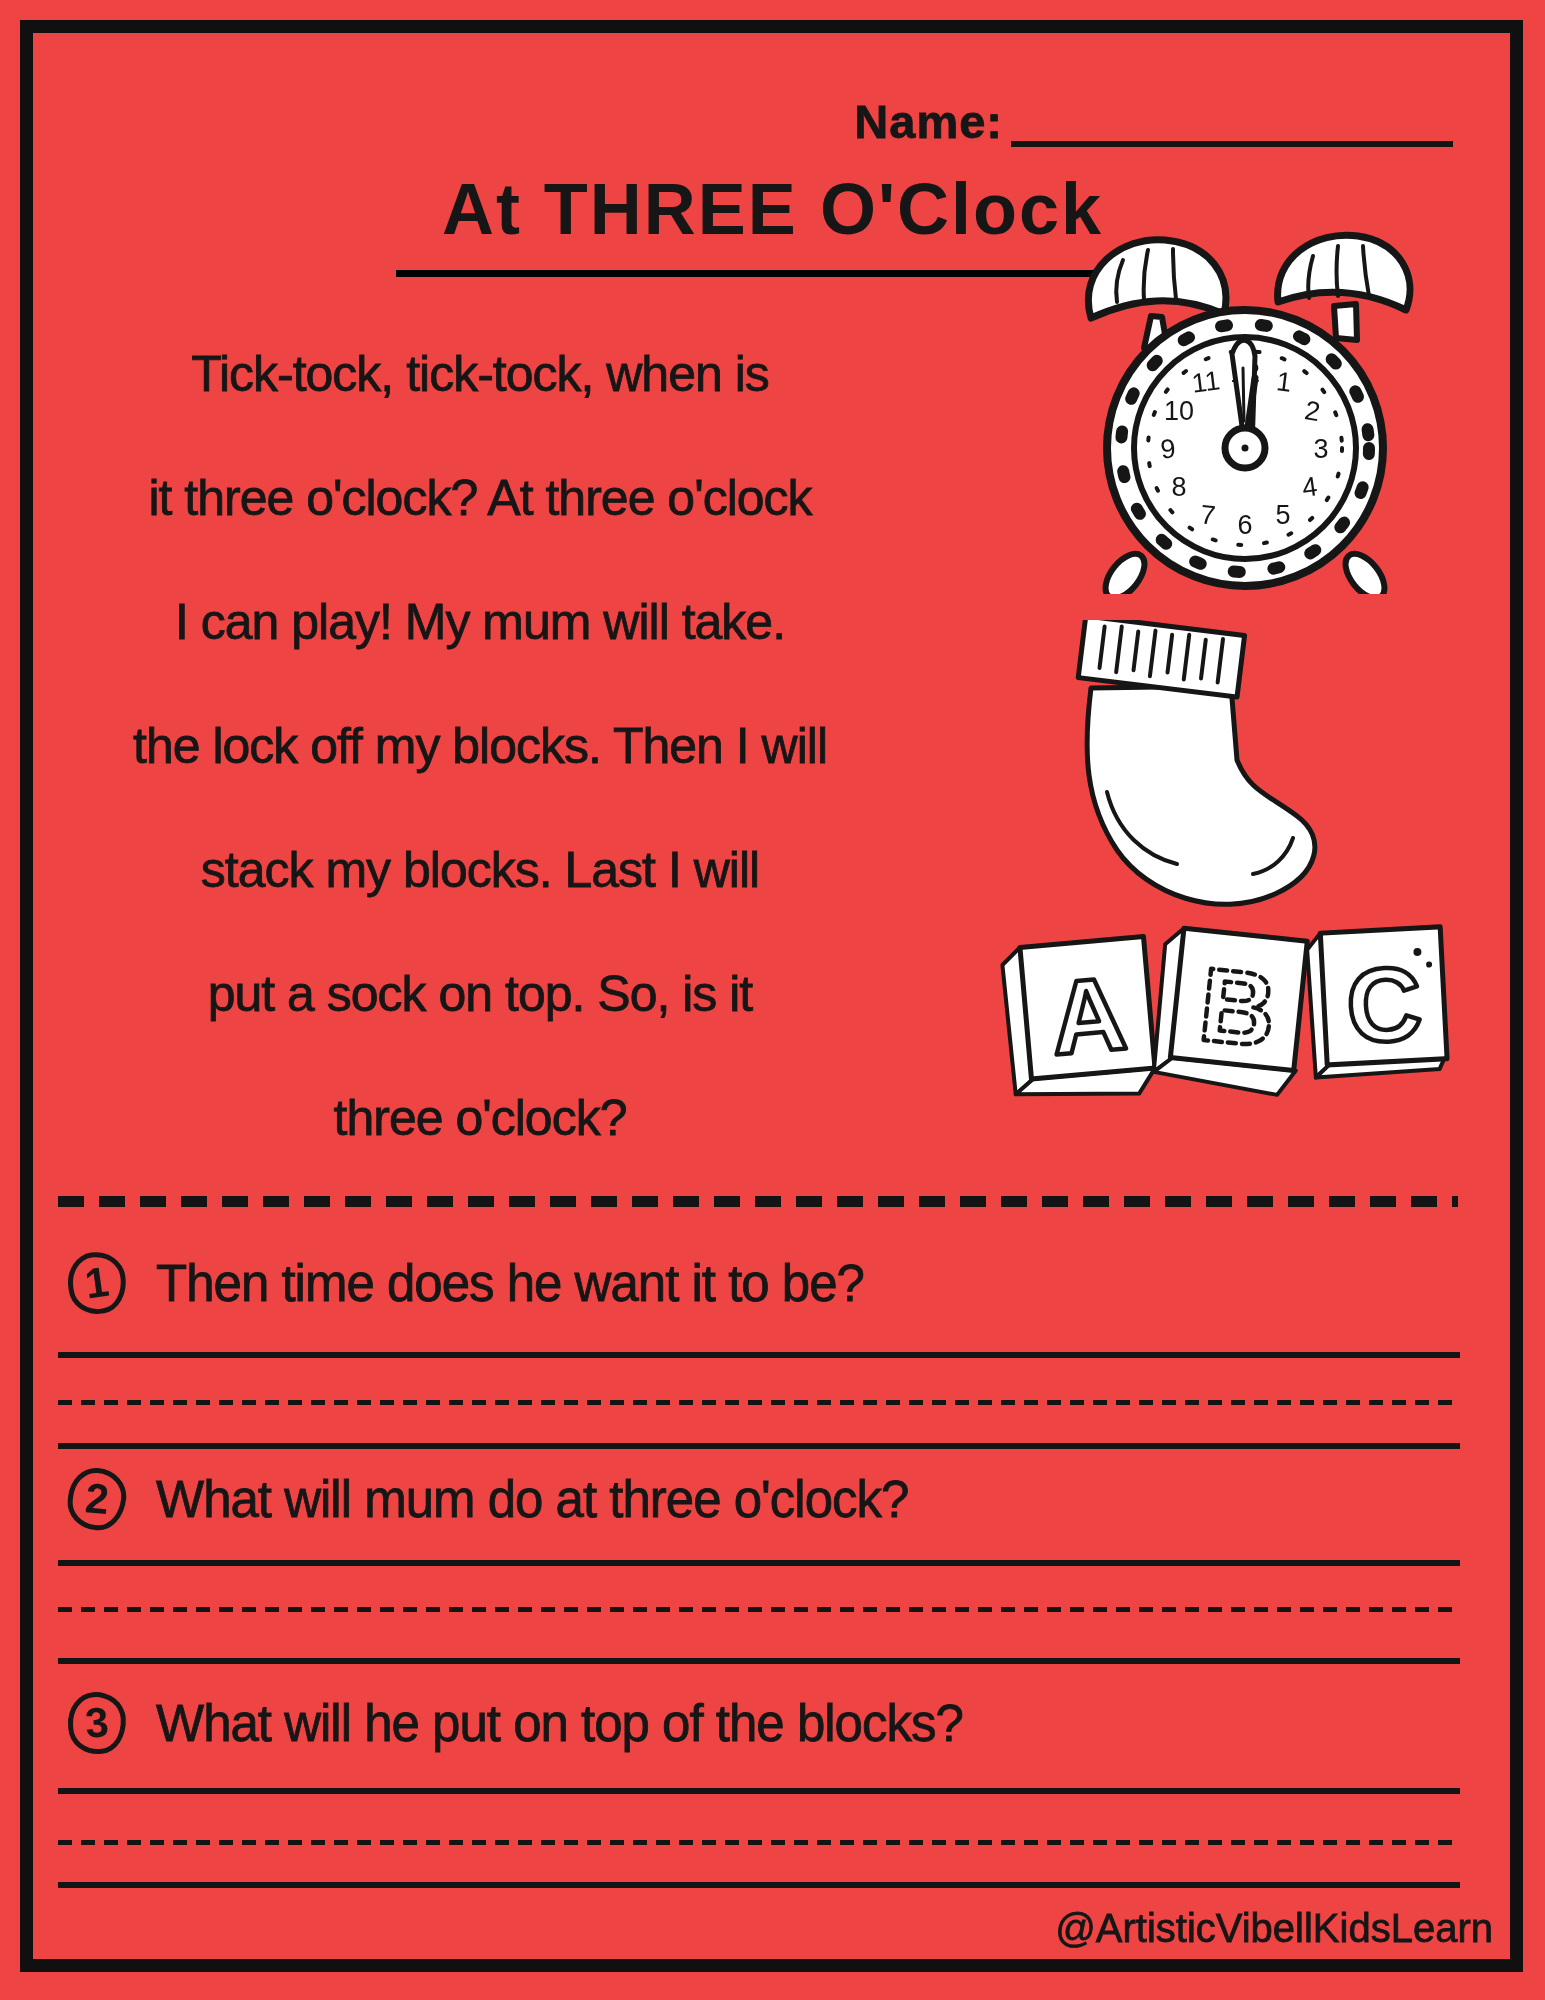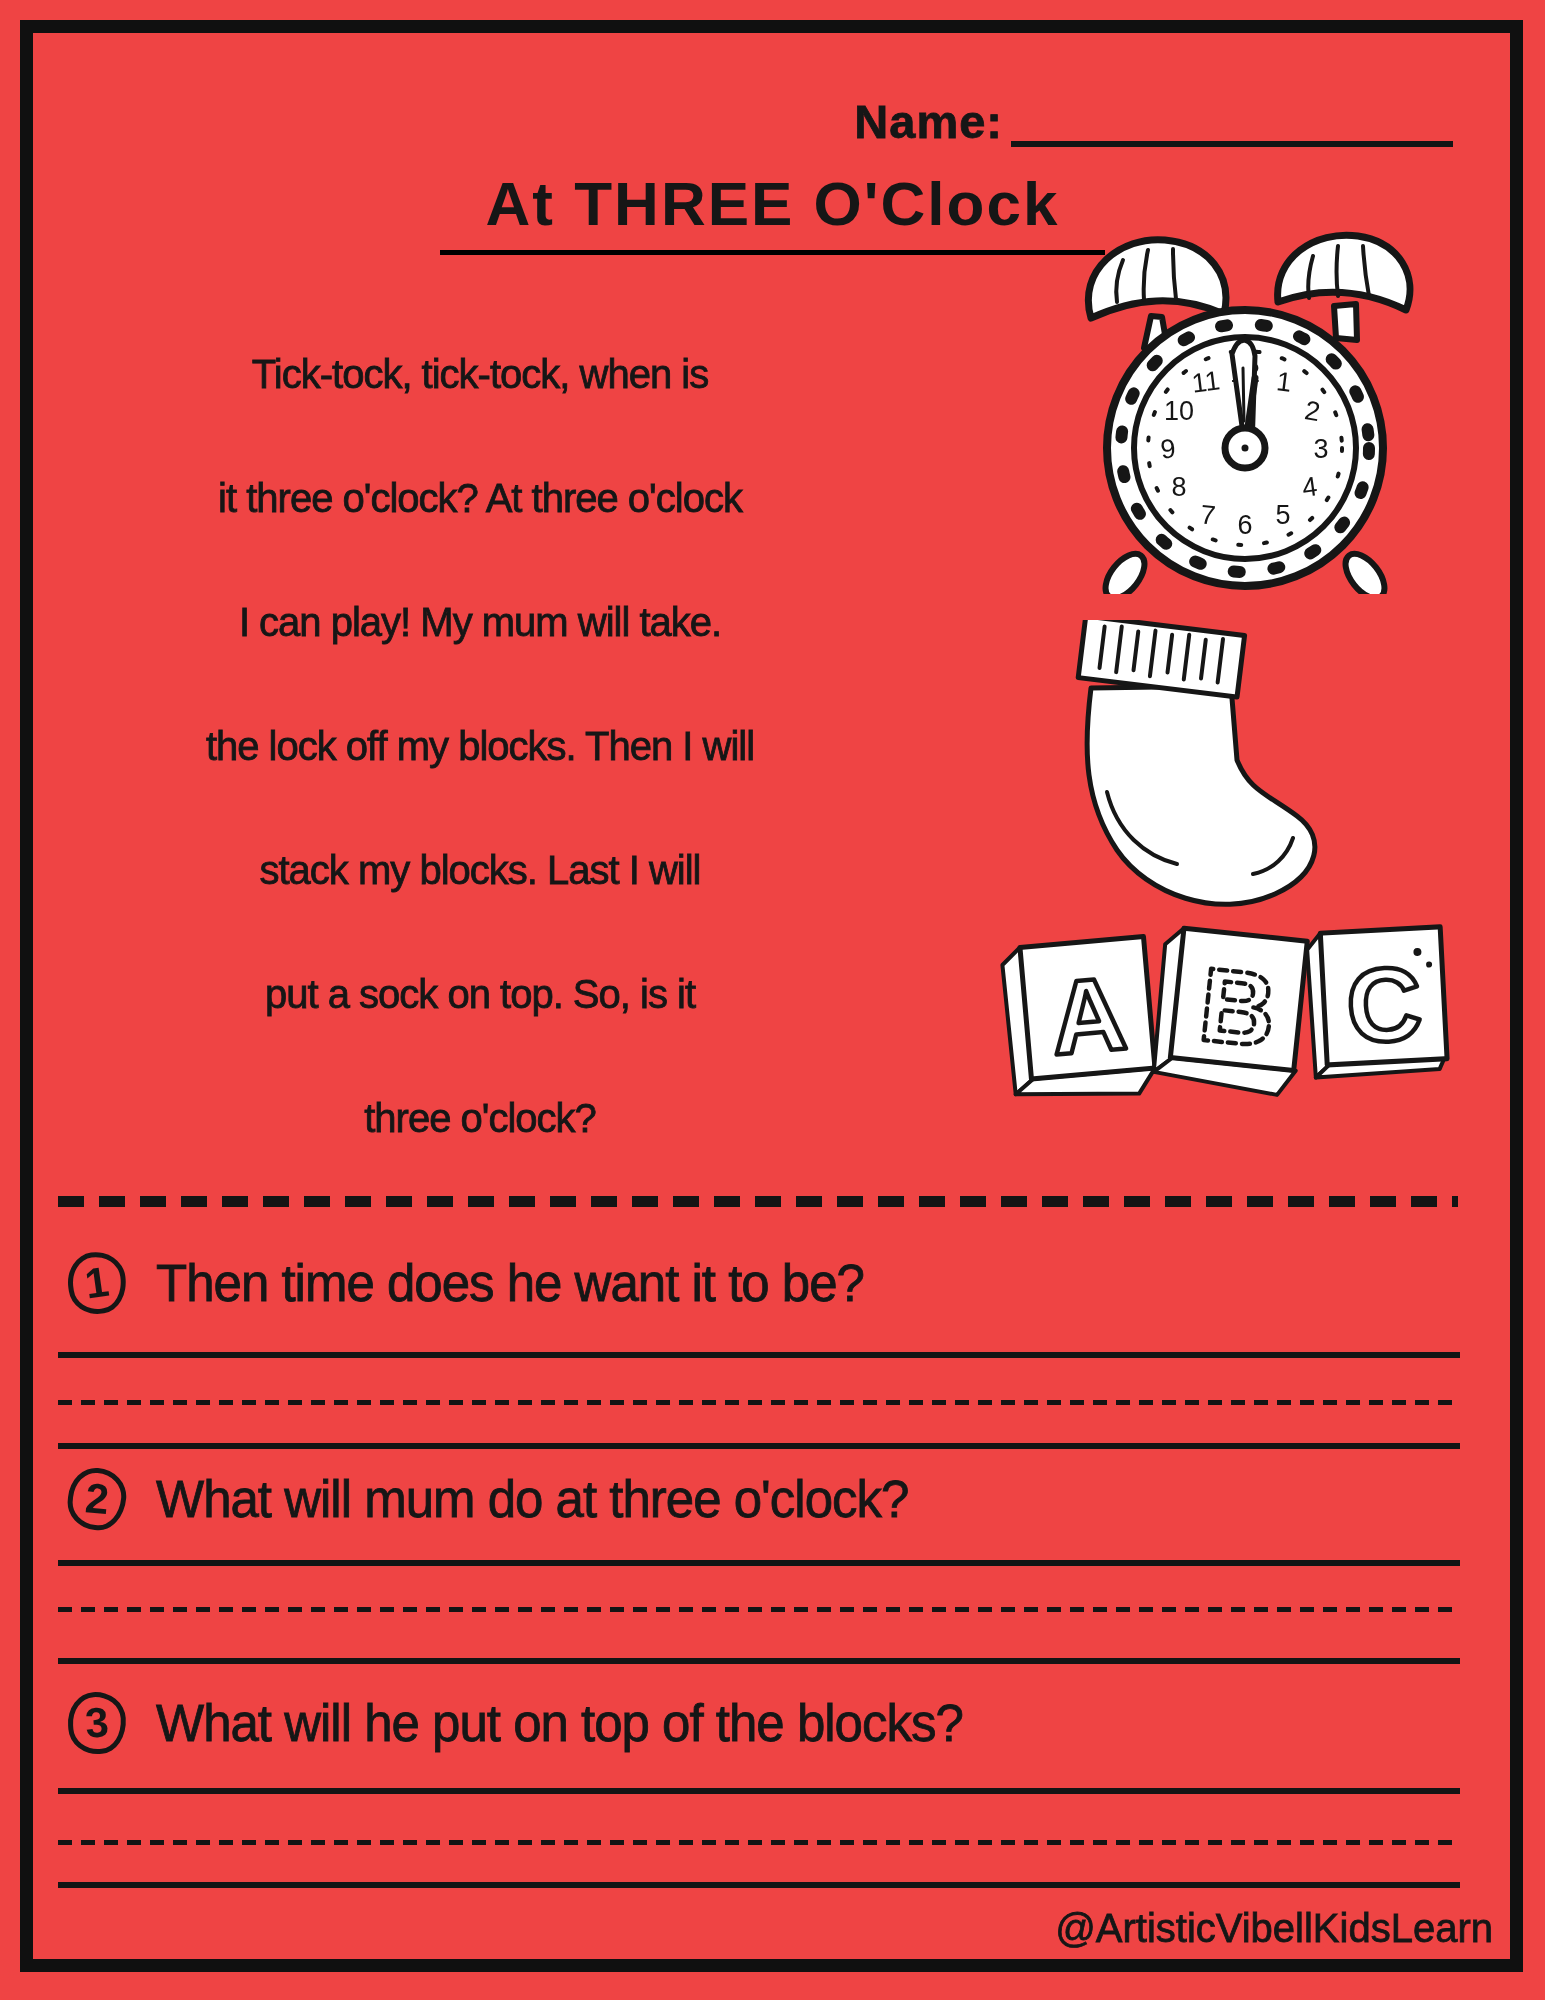--- a/index.html
+++ b/index.html
@@ -10,25 +10,25 @@
   .frame{position:absolute;top:20px;left:20px;right:22px;bottom:28px;border:13px solid #101010;pointer-events:none;}
   .ink{-webkit-text-stroke:0.8px #161616;}
 
   
   .name-row{position:absolute;top:94px;left:0;right:92px;display:flex;justify-content:flex-end;align-items:flex-end;}
   .name-label{font-size:47px;font-weight:bold;letter-spacing:1px;}
   .name-line{width:442px;height:0;border-bottom:6px solid #141414;margin-left:8px;margin-bottom:2px;}
 
   
   .title-wrap{position:absolute;top:168px;left:0;width:100%;text-align:center;}
-  .title{display:inline-block;font-size:62px;font-weight:bold;letter-spacing:2px;padding:0 46px 11px 46px;border-bottom:5px solid #000000;white-space:nowrap;}
+  .title{display:inline-block;font-size:72px;font-weight:bold;letter-spacing:2px;padding:0 46px 20px 46px;border-bottom:7px solid #000000;white-space:nowrap;}
 
   
   .passage{position:absolute;top:312px;left:40px;width:880px;}
-  .passage-line{display:block;text-align:center;white-space:nowrap;font-size:40px;letter-spacing:-1px;line-height:124px;height:124px;}
+  .passage-line{display:block;text-align:center;white-space:nowrap;font-size:50px;letter-spacing:-1px;line-height:124px;height:124px;}
 
   
   .illus{position:absolute;}
   .illus svg{display:block;width:100%;height:100%;}
 
   
   .divider{position:absolute;top:1196px;left:58px;width:1400px;height:11px;
     background-image:repeating-linear-gradient(to right,#141414 0 26px,transparent 26px 41px);}
 
   

